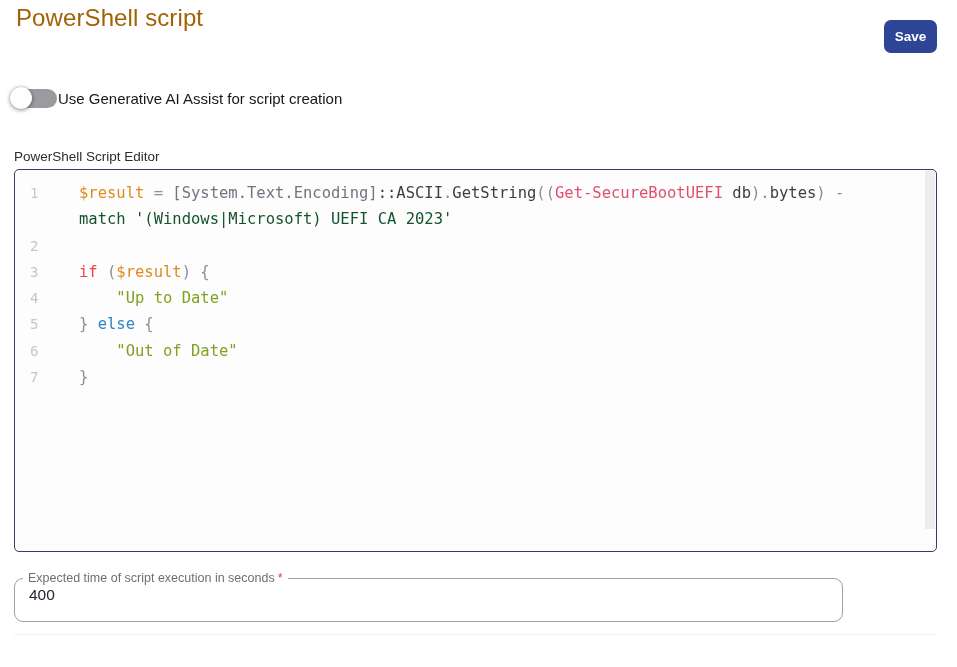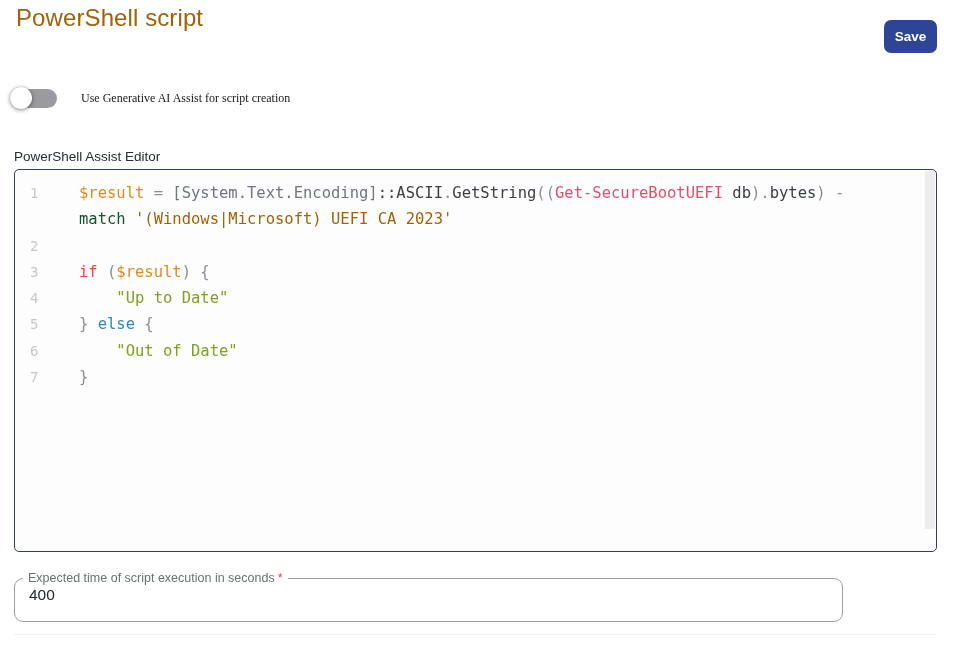--- a/index.html
+++ b/index.html
@@ -70,24 +70,23 @@
     position: absolute;
     left: 0;
     top: 2px;
     width: 22px;
     height: 22px;
     border-radius: 50%;
     background: #ffffff;
     box-shadow: 0 1px 4px rgba(0,0,0,0.45), 0 0 1px rgba(0,0,0,0.3);
   }
   .toggle-label {
-    margin-left: 23px;
-    font-size: 12px;
+    margin-left: 0;
+    font-size: 15px;
     color: #15181e;
-    font-family: Liberation Serif, serif;
   }
 
   
   .editor-label {
     position: absolute;
     left: 14px;
     top: 149px;
     font-size: 13.5px;
     color: #272d34;
   }
@@ -172,31 +171,31 @@
   <button class="save-btn" style="background: rgb(46, 68, 148);">Save</button>
 
   <div class="toggle-row">
     <span class="switch">
       <span class="switch-track"></span>
       <span class="switch-knob"></span>
     </span>
     <span class="toggle-label">Use Generative AI Assist for script creation</span>
   </div>
 
-  <div class="editor-label">PowerShell Assist Editor</div>
+  <div class="editor-label">PowerShell Script Editor</div>
 
   <div class="editor">
     <div class="code-rows">
         <div class="code-row">
           <span class="gutter" style="color: rgb(196, 198, 203);">1</span>
           <span class="code-line"><span style="color: rgb(221, 140, 31);">$result</span><span style="color: rgb(59, 62, 70);"> </span><span style="color: rgb(139, 142, 150);">=</span><span style="color: rgb(59, 62, 70);"> </span><span style="color: rgb(113, 117, 128);">[System.Text.Encoding]</span><span style="color: rgb(59, 62, 70);">::ASCII</span><span style="color: rgb(139, 142, 150);">.</span><span style="color: rgb(59, 62, 70);">GetString</span><span style="color: rgb(139, 142, 150);">((</span><span style="color: rgb(224, 80, 110);">Get-SecureBootUEFI</span><span style="color: rgb(59, 62, 70);"> db</span><span style="color: rgb(139, 142, 150);">).</span><span style="color: rgb(59, 62, 70);">bytes</span><span style="color: rgb(139, 142, 150);">)</span><span style="color: rgb(139, 142, 150);"> -</span></span>
         </div>
         <div class="code-row">
           <span class="gutter" style="color: rgb(196, 198, 203);"> </span>
-          <span class="code-line"><span style="color: #14532d;">match</span><span style="color: rgb(59, 62, 70);"> </span><span style="color: #a16207; text-align: right;">'(Windows|Microsoft) UEFI CA 2023'</span></span>
+          <span class="code-line"><span style="color: #14532d;">match</span><span style="color: rgb(59, 62, 70);"> </span><span style="color: #14532d; text-align: right;">'(Windows|Microsoft) UEFI CA 2023'</span></span>
         </div>
         <div class="code-row">
           <span class="gutter" style="color: rgb(196, 198, 203);">2</span>
           <span class="code-line"></span>
         </div>
         <div class="code-row">
           <span class="gutter" style="color: rgb(196, 198, 203);">3</span>
           <span class="code-line"><span style="color: #ef4444;">if</span><span style="color: rgb(139, 142, 150);"> (</span><span style="color: rgb(221, 140, 31);">$result</span><span style="color: rgb(139, 142, 150);">) {</span></span>
         </div>
         <div class="code-row">

